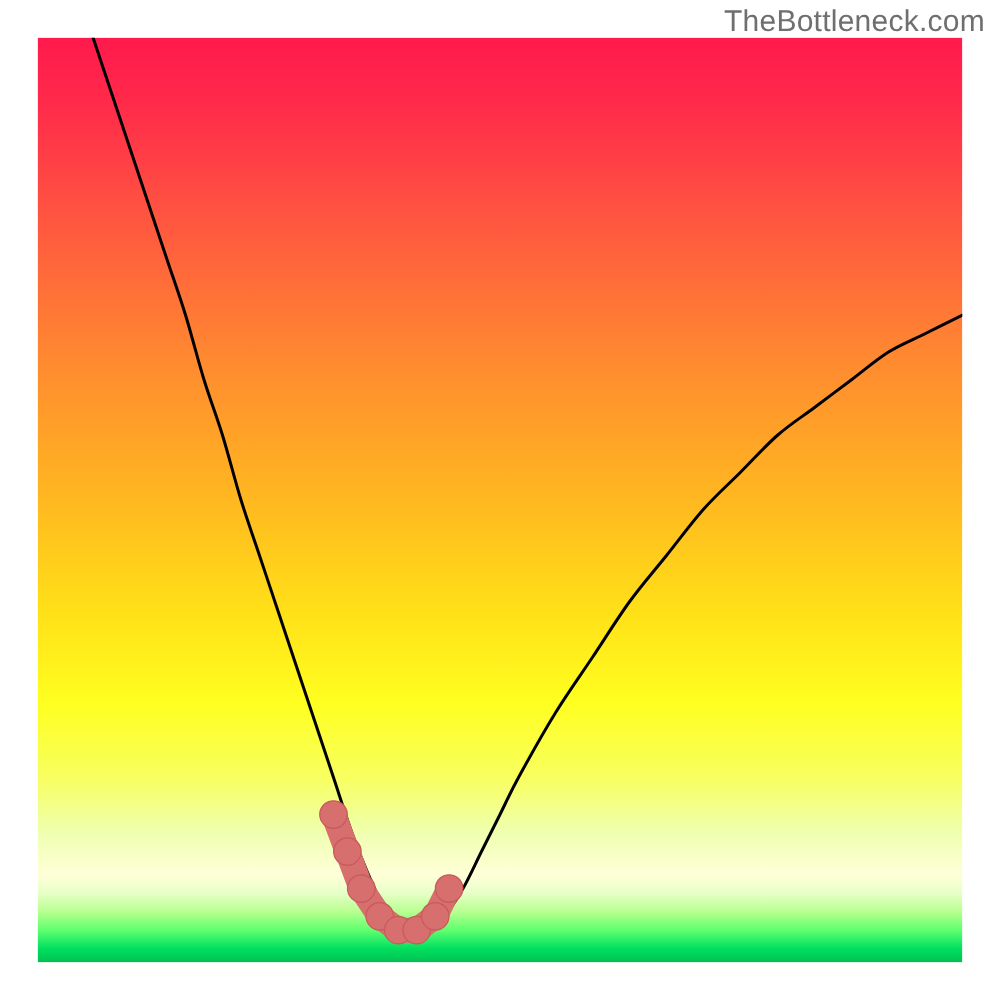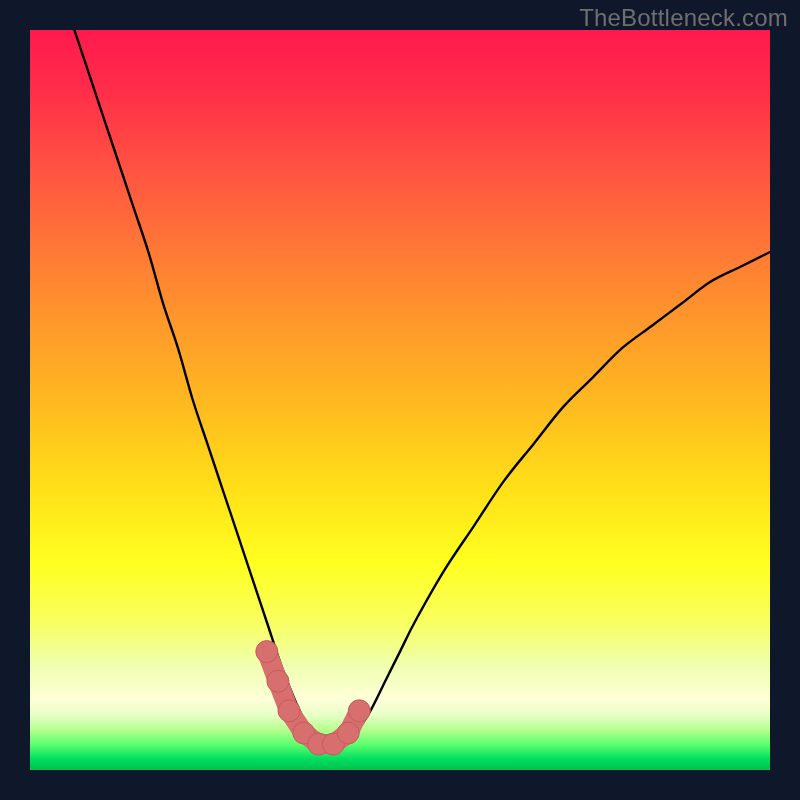--- a/index.html
+++ b/index.html
@@ -10,21 +10,21 @@
     background: #000;
     overflow: hidden;
     font-family: Arial, Helvetica, sans-serif;
   }
   .frame {
     position: absolute;
     left: 0;
     top: 0;
     width: 800px;
     height: 800px;
-    background: #0f172a;
+    background: #ffffff;
   }
   .plot {
     position: absolute;
     left: 30px;
     top: 30px;
     width: 740px;
     height: 740px;
     overflow: hidden;
   }
   .watermark {

